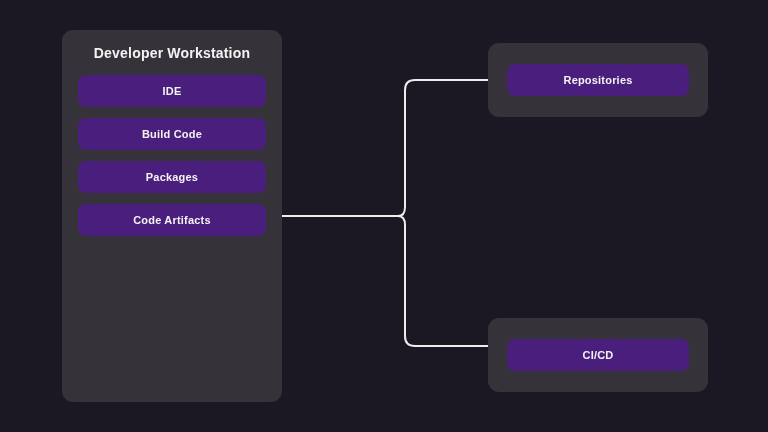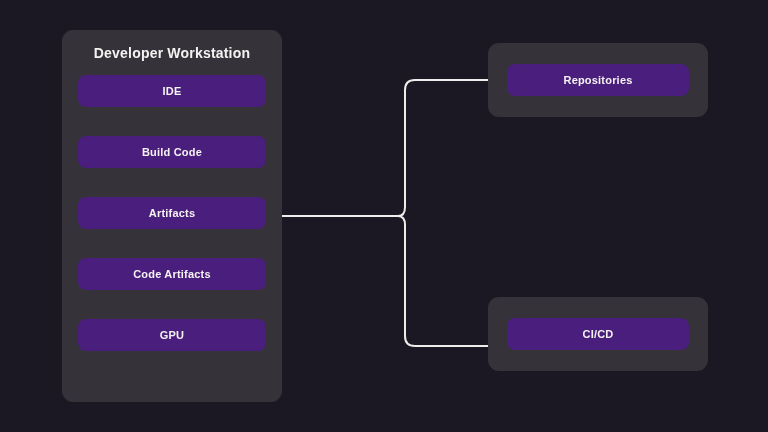--- a/index.html
+++ b/index.html
@@ -43,21 +43,21 @@
     align-items: center;
     justify-content: center;
     color: var(--text, #f5f3f1);
     font-size: 14px;
     font-weight: bold;
     letter-spacing: 0.2px;
   }
   .node-stack {
     display: flex;
     flex-direction: column;
-    gap: 29px;
+    gap: 11px;
     flex: 1;
   }
   .node {
     background: var(--node, #4a1e7d);
     border-radius: 8px;
     height: 32px;
     display: flex;
     align-items: center;
     justify-content: center;
     color: var(--text, #f5f3f1);
@@ -67,44 +67,43 @@
   }
   .panel-target {
     left: 488px;
     width: 220px;
     height: 74px;
     display: flex;
     align-items: center;
     justify-content: center;
   }
   .panel-repositories { top: 43px; }
-  .panel-cicd { top: 297px; }
+  .panel-cicd { top: 318px; }
   .panel-target .node {
     width: 182px;
   }
 </style>
 </head>
 <body>
 
 <div class="canvas">
 
   <svg class="connectors" viewBox="0 0 768 432" fill="none">
     <path d="M 282 216 L 398 216" stroke="var(--connector, #efede9)" stroke-width="2" stroke-linecap="round"></path>
     <path d="M 398 216 C 403 216 405 213 405 207 L 405 90 Q 405 80 415 80 L 488 80" stroke="var(--connector, #efede9)" stroke-width="2" stroke-linecap="round"></path>
     <path d="M 398 216 C 403 216 405 219 405 225 L 405 336 Q 405 346 415 346 L 488 346" stroke="var(--connector, #efede9)" stroke-width="2" stroke-linecap="round"></path>
   </svg>
 
   <div class="panel panel-ws">
     <div class="panel-title">Developer Workstation</div>
     <div class="node-stack">
       <div class="node">IDE</div>
       <div class="node">Build Code</div>
-      <div class="node">Artifacts</div>
+      <div class="node">Packages</div>
       <div class="node">Code Artifacts</div>
-      <div class="node">GPU</div>
     </div>
   </div>
 
   <div class="panel panel-target panel-repositories">
     <div class="node">Repositories</div>
   </div>
 
   <div class="panel panel-target panel-cicd">
     <div class="node">CI/CD</div>
   </div>

